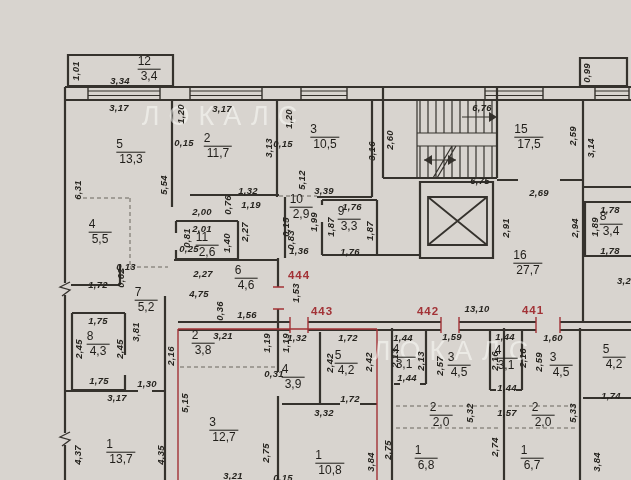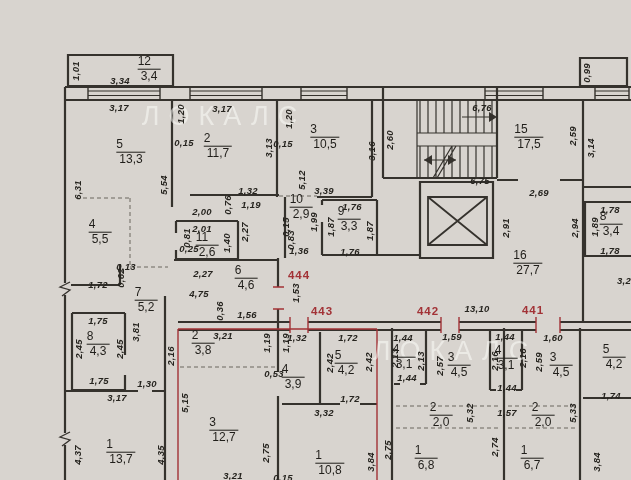--- a/index.html
+++ b/index.html
@@ -248,21 +248,21 @@
       <div class="dim" style="left: 99px; top: 380px;">1,75</div>
       <div class="dim rot" style="left: 135px; top: 332px;">3,81</div>
       <div class="dim" style="left: 117px; top: 397px;">3,17</div>
       <div class="dim" style="left: 147px; top: 383px;">1,30</div>
       <div class="dim rot" style="left: 170px; top: 356px;">2,16</div>
       <div class="dim rot" style="left: 77px; top: 455px;">4,37</div>
       <div class="dim rot" style="left: 160px; top: 455px;">4,35</div>
       <div class="dim" style="left: 223px; top: 335px;">3,21</div>
       <div class="dim rot" style="left: 184px; top: 403px;">5,15</div>
       <div class="dim" style="left: 233px; top: 475px;">3,21</div>
-      <div class="dim" style="left: 274px; top: 373px;">0,53</div>
+      <div class="dim" style="left: 274px; top: 373px;">0,31</div>
       <div class="dim rot" style="left: 266px; top: 343px;">1,19</div>
       <div class="dim rot" style="left: 285px; top: 343px;">1,19</div>
       <div class="dim" style="left: 297px; top: 337px;">1,32</div>
       <div class="dim" style="left: 348px; top: 337px;">1,72</div>
       <div class="dim rot" style="left: 329px; top: 363px;">2,42</div>
       <div class="dim rot" style="left: 368px; top: 362px;">2,42</div>
       <div class="dim" style="left: 350px; top: 398px;">1,72</div>
       <div class="dim" style="left: 324px; top: 412px;">3,32</div>
       <div class="dim rot" style="left: 265px; top: 453px;">2,75</div>
       <div class="dim rot" style="left: 370px; top: 462px;">3,84</div>

